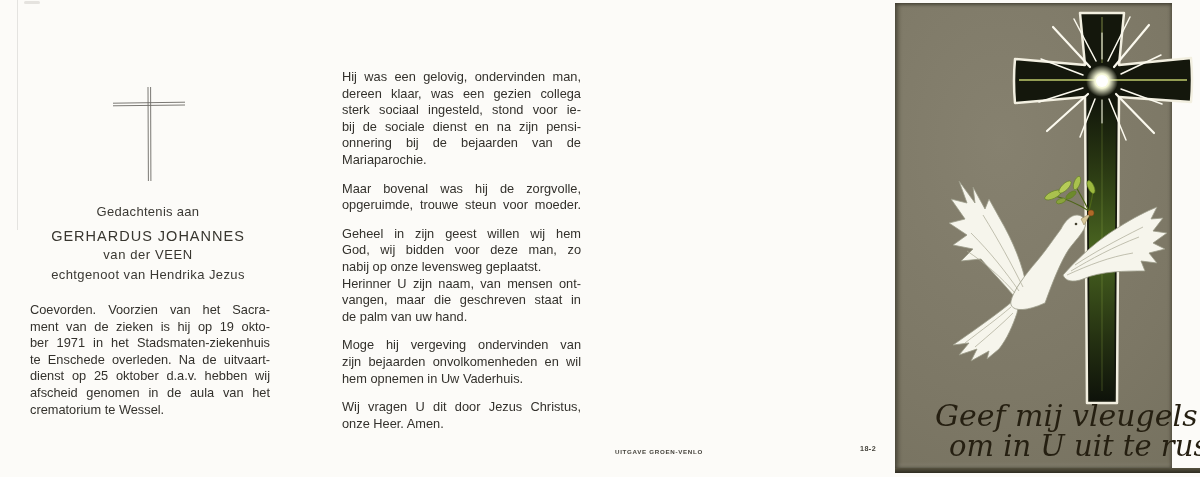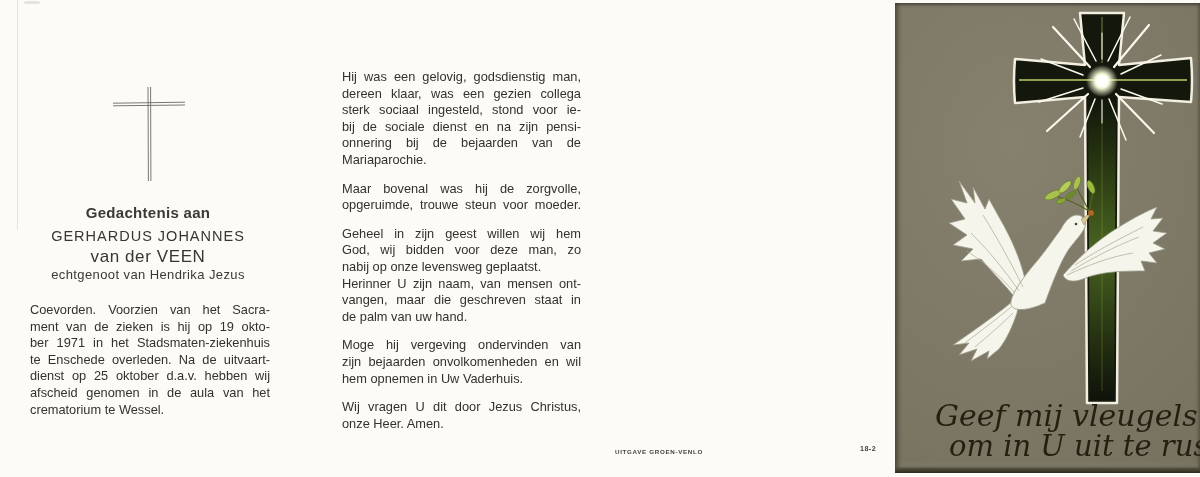--- a/index.html
+++ b/index.html
@@ -9,43 +9,44 @@
     font-family:"Liberation Sans",sans-serif;
     color:#34322d;
   }
   
   .scan-edge-line{position:absolute;left:17px;top:0;width:1px;height:230px;background:rgba(120,120,115,.18);}
   .scan-smudge{position:absolute;left:24px;top:1px;width:16px;height:3px;background:#d6d4cf;opacity:.6;border-radius:2px;}
 
   
   .cross-art{position:absolute;left:105px;top:73px;}
   .lp-center{position:absolute;left:20px;width:256px;text-align:center;letter-spacing:.3px;}
-  .memorial-label{top:204px;font-size:15px;color:#3b3934;font-weight:bold;}
+  .memorial-label{top:204px;font-size:13px;color:#3b3934;}
   .name1{top:228px;font-size:14.5px;letter-spacing:1px;color:#38362f;}
-  .name2{top:247px;font-size:17px;letter-spacing:.6px;color:#38362f;}
+  .name2{top:247px;font-size:13px;letter-spacing:.6px;color:#38362f;}
   .relation{top:267px;font-size:13px;letter-spacing:.4px;color:#3b3934;}
 
   .textcol{position:absolute;font-size:12.8px;line-height:16.6px;color:#33312c;}
   .bio{left:30px;top:302px;width:240px;}
   .prayer{left:342px;top:69px;width:239px;}
   .para{margin:0 0 12px 0;}
   .jline{text-align:justify;text-align-last:justify;}
   .pline{text-align:left;}
 
   
   .imprint{position:absolute;left:615px;top:448px;font-size:10px;font-weight:bold;
     letter-spacing:1.1px;color:#45433c;transform:scale(.62);transform-origin:left top;white-space:nowrap;}
   .printcode{position:absolute;left:860px;top:445px;font-size:10px;font-weight:bold;
     letter-spacing:.6px;color:#45433c;transform:scale(.72);transform-origin:left top;white-space:nowrap;}
 
   
   .cover{
-    position:absolute;left:895px;top:3px;width:305px;height:465px;
+    position:absolute;left:895px;top:3px;width:268px;height:465px;
     background:radial-gradient(130% 110% at 38% 30%, #86816f 0%, #7c7765 55%, #716d5b 100%);
     box-shadow:inset 3px 0 4px rgba(40,38,28,.55), inset 0 2px 3px rgba(40,38,28,.35), inset -2px 0 3px rgba(40,38,28,.3), inset 0 -3px 4px rgba(255,255,240,.12);
+    padding-left:9px;
   }
   .cover svg{position:absolute;left:0;top:0;}
   .script-line{
     position:absolute;font-family:"DejaVu Serif",serif;font-style:italic;
     color:#251f11;white-space:nowrap;line-height:1;
   }
   .script1{left:40px;top:398px;font-size:30px;}
   .script2{left:54px;top:429px;font-size:29px;}
   .card-bottom-edge{position:absolute;left:895px;top:468px;width:305px;height:5px;
     background:linear-gradient(#56523f,#2d2b21);}
@@ -77,21 +78,21 @@
     <div class="jline">ment van de zieken is hij op 19 okto-</div>
     <div class="jline">ber 1971 in het Stadsmaten-ziekenhuis</div>
     <div class="jline">te Enschede overleden. Na de uitvaart-</div>
     <div class="jline">dienst op 25 oktober d.a.v. hebben wij</div>
     <div class="jline">afscheid genomen in de aula van het</div>
     <div class="pline">crematorium te Wessel.</div>
   </div>
 
   <div class="textcol prayer">
     <div class="para">
-      <div class="jline">Hij was een gelovig, godsdienstig man,</div>
+      <div class="jline">Hij was een gelovig, ondervinden man,</div>
       <div class="jline">dereen klaar, was een gezien collega</div>
       <div class="jline">sterk sociaal ingesteld, stond voor ie-</div>
       <div class="jline">bij de sociale dienst en na zijn pensi-</div>
       <div class="jline">onnering bij de bejaarden van de</div>
       <div class="pline">Mariaparochie.</div>
     </div>
     <div class="para">
       <div class="jline">Maar bovenal was hij de zorgvolle,</div>
       <div class="jline">opgeruimde, trouwe steun voor moeder.</div>
     </div>

